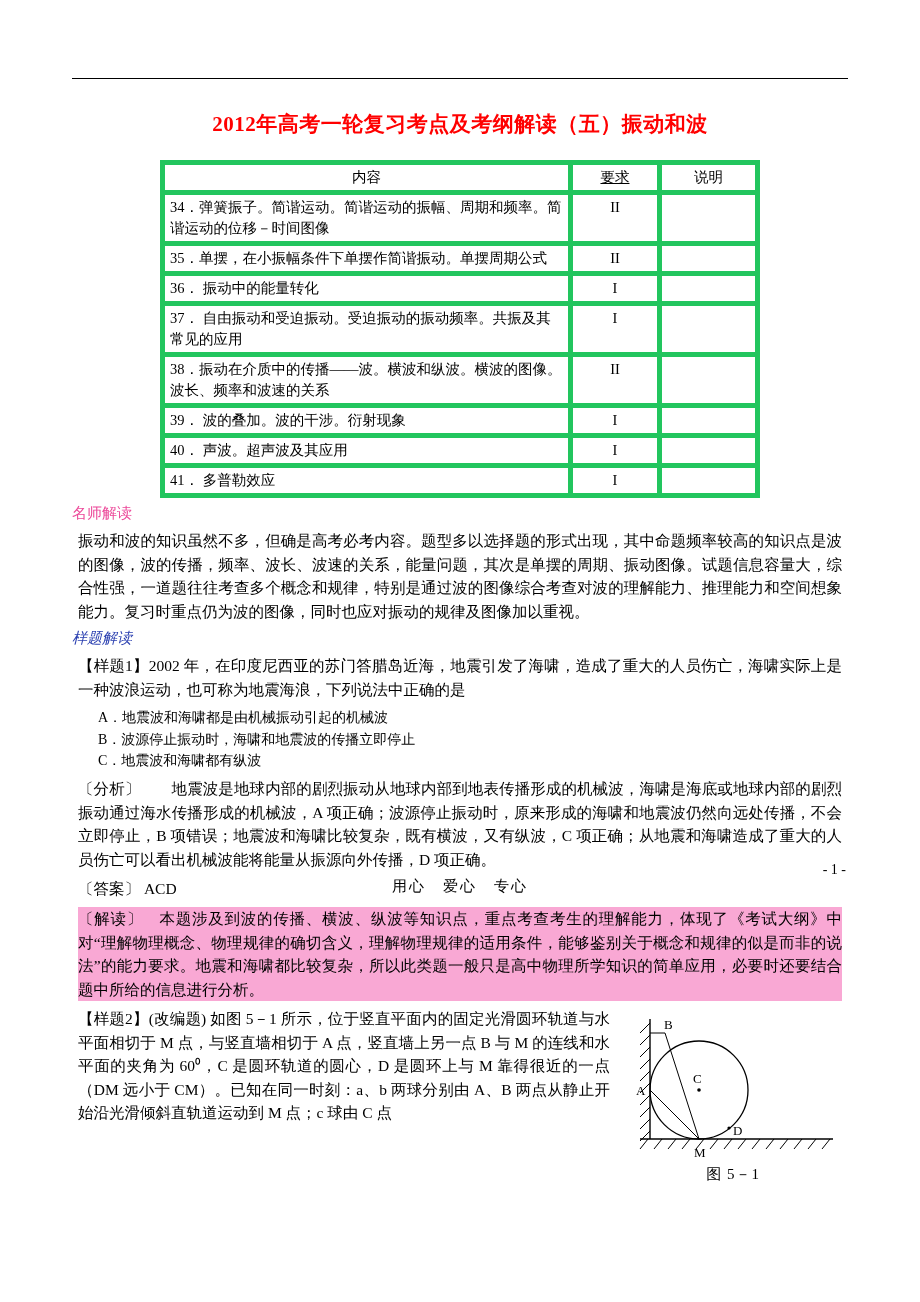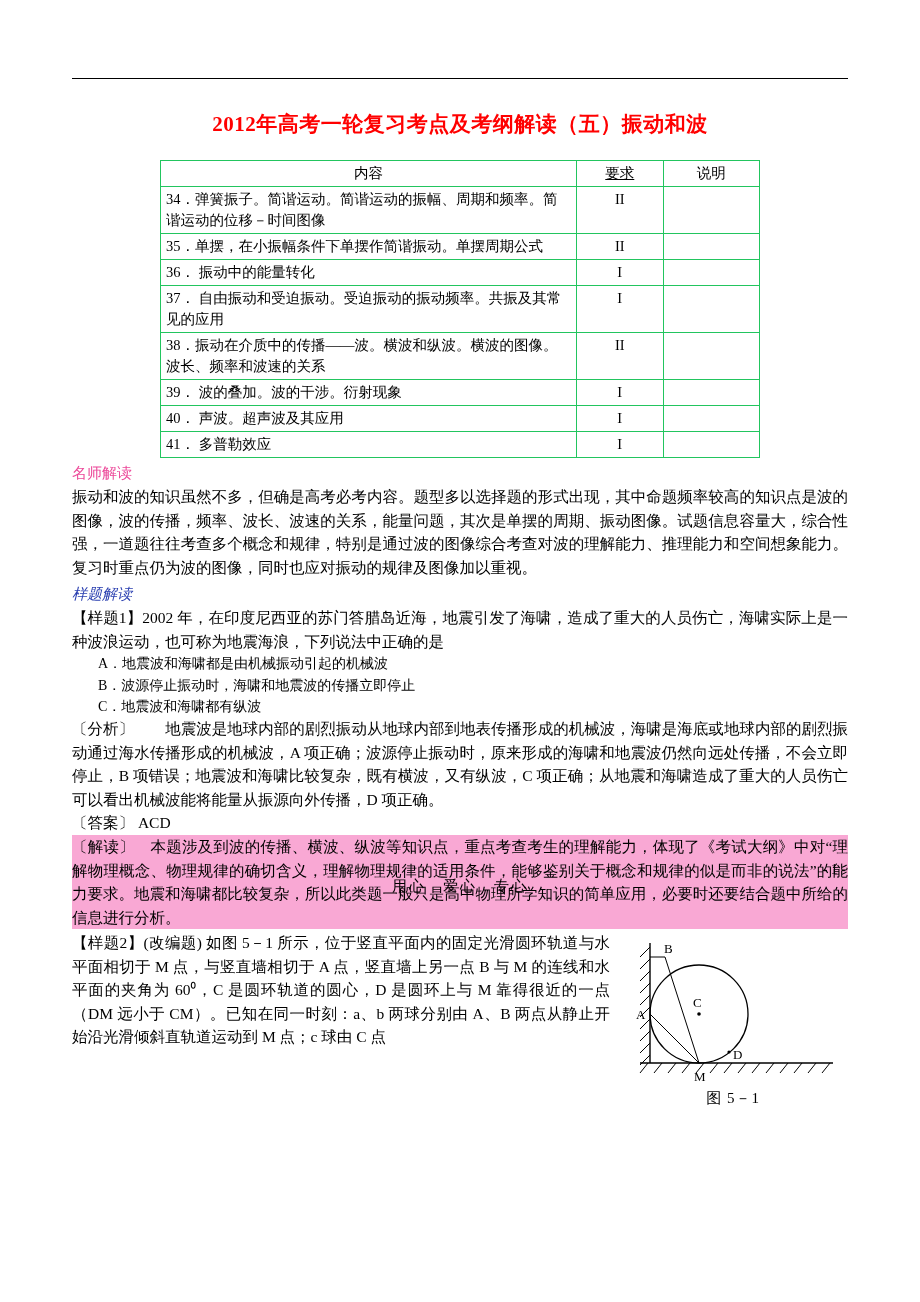--- a/index.html
+++ b/index.html
@@ -39,42 +39,42 @@
     font-family: "Liberation Serif", serif;
     letter-spacing: 0.5px;
   }
   table.syllabus {
     border-collapse: collapse;
     margin: 22px auto 0 auto;
     width: 600px;
     font-size: 14.5px;
   }
   table.syllabus th, table.syllabus td {
-    border: 1px solid #22c55e;
+    border: 5px solid #22c55e;
     padding: 2px 5px;
     vertical-align: top;
     line-height: 1.45;
   }
   table.syllabus th {
     text-align: center;
     font-weight: normal;
   }
   .col-content { width: 430px; }
   .col-req { width: 80px; text-align: center; text-decoration: underline; }
   .col-note { width: 90px; }
   .req-cell { text-align: center; font-family: "Liberation Serif", serif; }
   .section-head {
     color: #ec4899;
     font-size: 15px;
     margin: 6px 0 2px 0;
     font-family: "Liberation Serif", serif;
   }
   .section-head.italic { font-style: italic; color: #2a3fb0; }
   p.body {
-    margin: 0;
+    margin: 6px;
     font-size: 15.5px;
     line-height: 1.52;
     text-align: justify;
     text-justify: inter-ideograph;
   }
   .opt {
     margin: 0;
     font-size: 14px;
     line-height: 1.52;
     padding-left: 26px;

